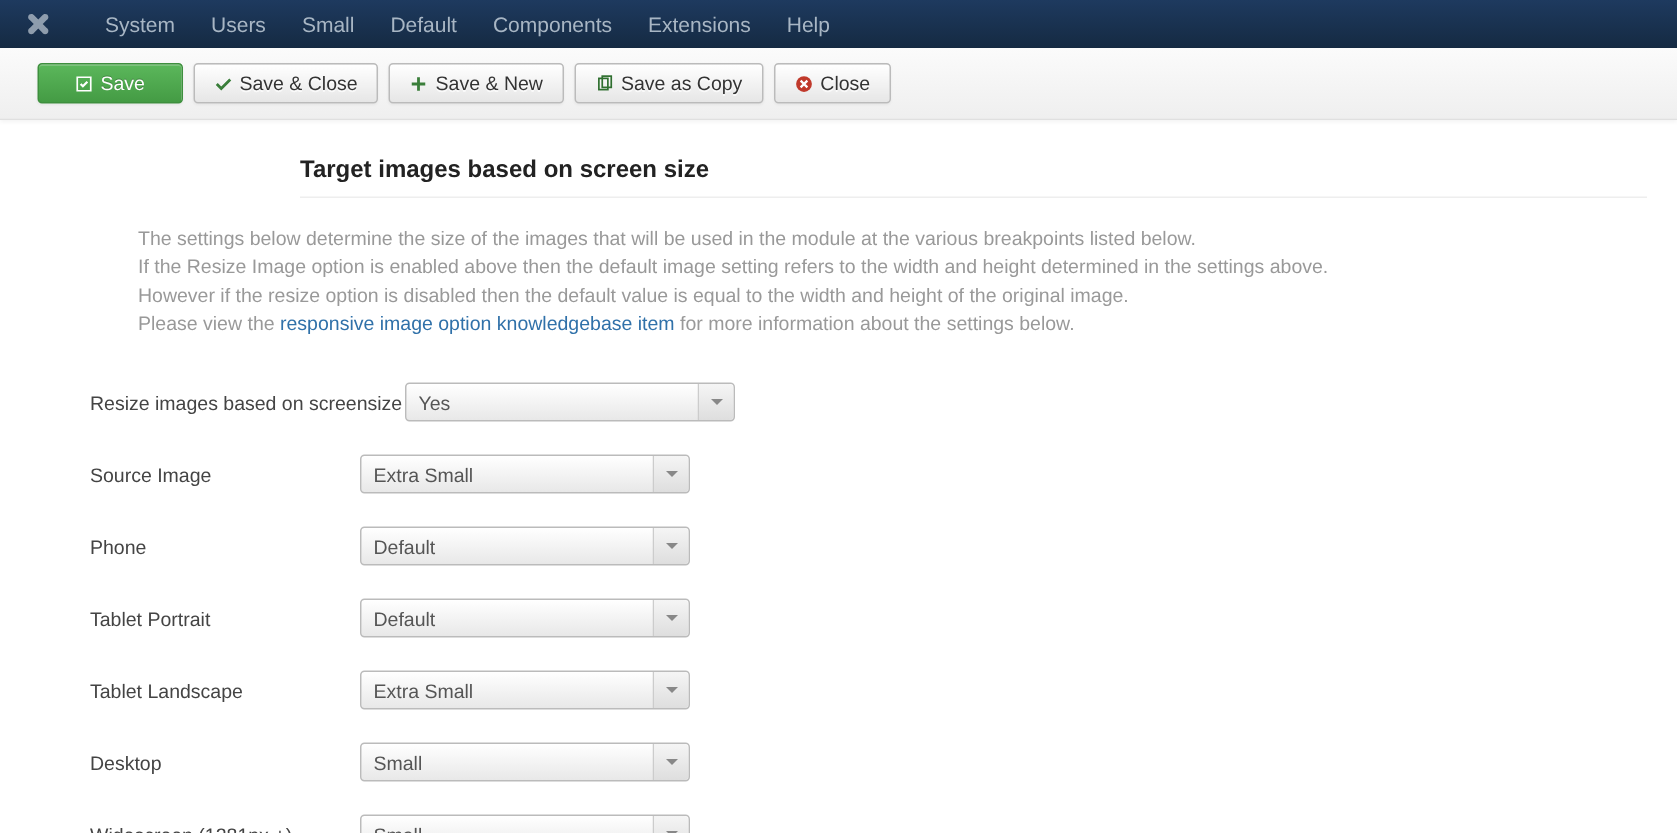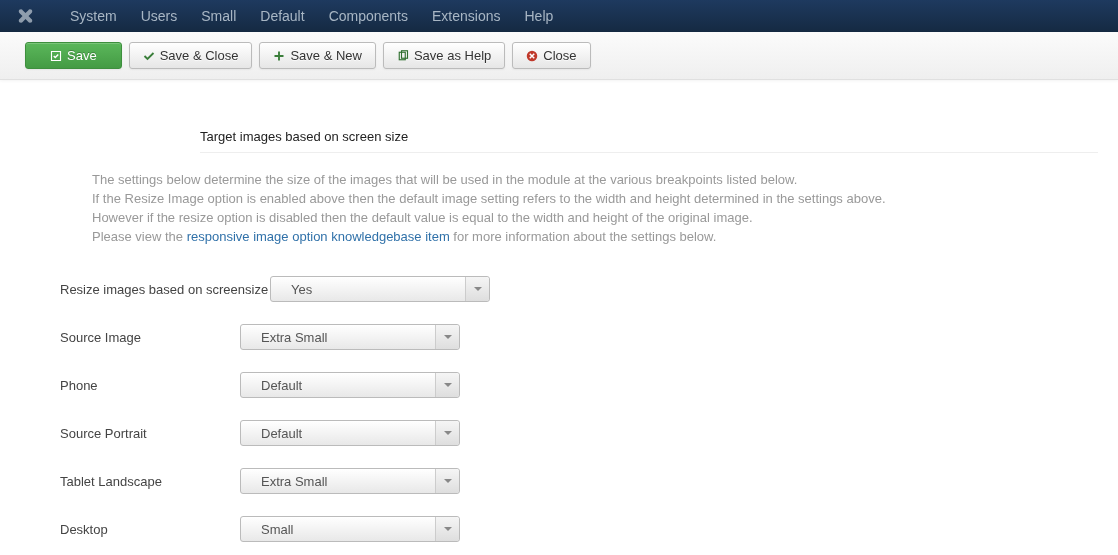--- a/index.html
+++ b/index.html
@@ -82,24 +82,23 @@
     .content {
       padding: 15px 20px 40px 20px;
     }
     .section-header {
       margin-left: 180px;
       padding: 10px 0 8px 0;
       border-bottom: 1px solid #eee;
       margin-bottom: 18px;
     }
     .section-header h3 {
-      font-size: 13px;
-      font-weight: normal;
+      font-size: 16px;
+      font-weight: bold;
       color: #222;
-      margin-top: 24px;
     }
     .description {
       margin-left: 72px;
       color: #999;
       font-size: 13px;
       line-height: 1.45;
       margin-bottom: 30px;
     }
     .description a {
       color: #3071a9;
@@ -120,21 +119,21 @@
     .select-wrap {
       position: relative;
       width: 220px;
     }
     .select {
       width: 100%;
       height: 26px;
       border: 1px solid #bbb;
       border-radius: 3px;
       background: linear-gradient(to bottom, #ffffff 0%, #e8e8e8 100%);
-      padding: 0 28px 0 20px;
+      padding: 0 28px 0 8px;
       display: flex;
       align-items: center;
       font-size: 13px;
       color: #555;
       cursor: pointer;
       box-shadow: inset 0 1px 0 rgba(255,255,255,0.5);
     }
     .select .arrow {
       position: absolute;
       right: 1px;
@@ -200,21 +199,21 @@
     </span>
     <span>Save &amp; New</span>
   </button>
   <button class="btn">
     <span class="icon icon-copy">
       <svg width="12" height="12" viewBox="0 0 16 16">
           <rect x="3" y="3" width="8" height="10" fill="none" stroke="#2f6f2f" stroke-width="1.5"></rect>
           <rect x="6" y="1" width="8" height="10" fill="none" stroke="#2f6f2f" stroke-width="1.5"></rect>
         </svg>
     </span>
-    <span>Save as Help</span>
+    <span>Save as Copy</span>
   </button>
   <button class="btn">
     <span class="icon icon-close-red">
       <svg width="12" height="12" viewBox="0 0 16 16">
           <circle cx="8" cy="8" r="7" fill="#c0392b"></circle>
           <path d="M5 5l6 6M11 5l-6 6" stroke="#fff" stroke-width="2"></path>
         </svg>
     </span>
     <span>Close</span>
   </button>
@@ -257,21 +256,21 @@
     <div class="label">Phone</div>
     <div class="select-wrap">
       <div class="select">
         <span>Default</span>
         <span class="arrow"></span>
       </div>
     </div>
   </div>
 
   <div class="form-row">
-    <div class="label">Source Portrait</div>
+    <div class="label">Tablet Portrait</div>
     <div class="select-wrap">
       <div class="select">
         <span>Default</span>
         <span class="arrow"></span>
       </div>
     </div>
   </div>
 
   <div class="form-row">
     <div class="label">Tablet Landscape</div>

